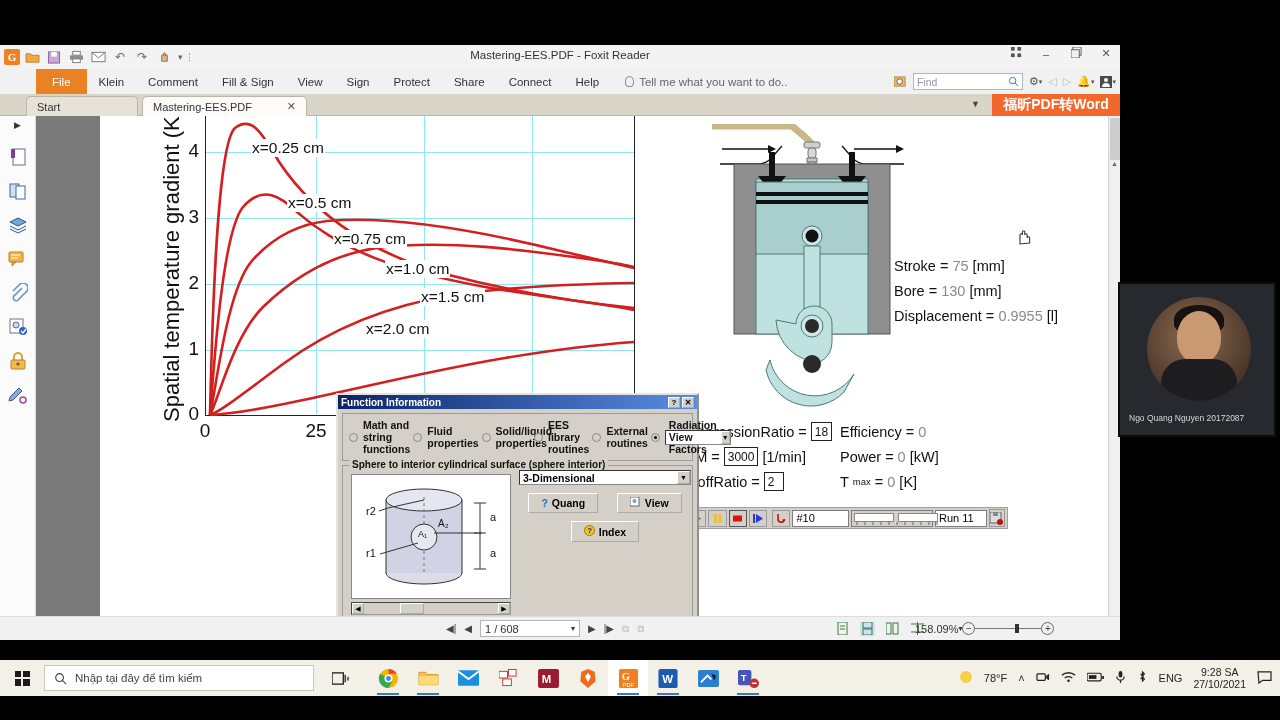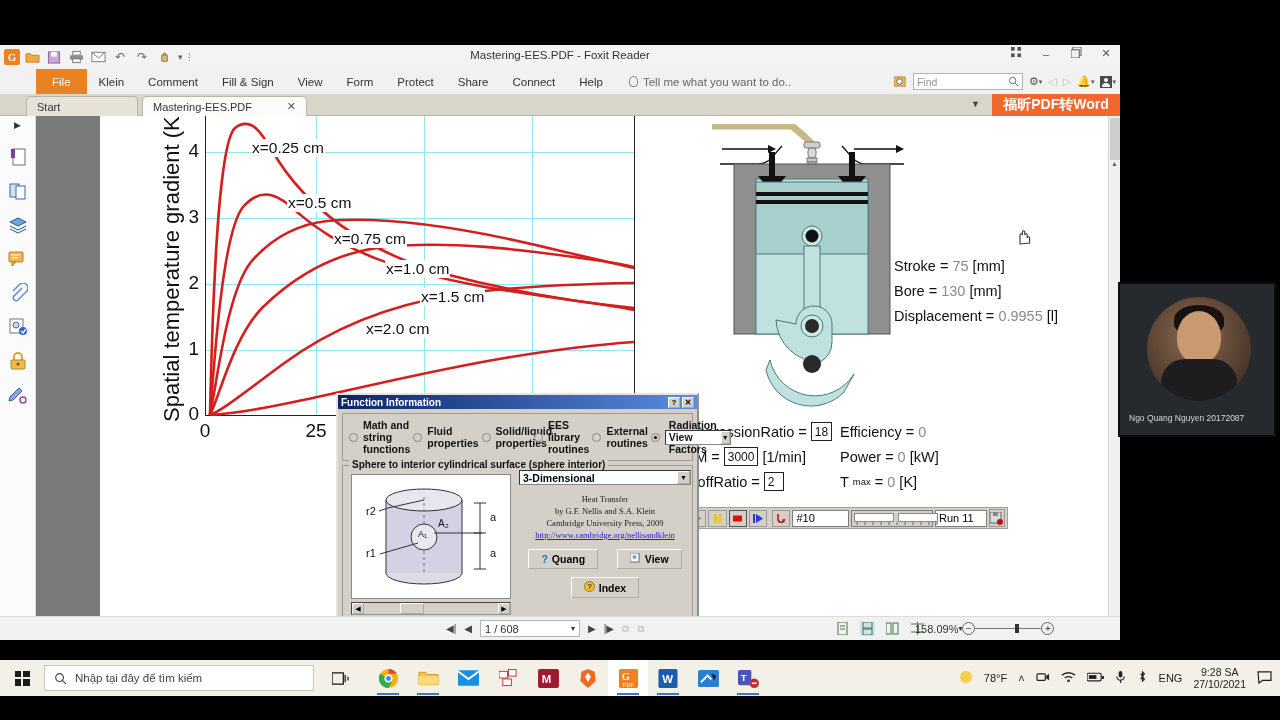--- a/index.html
+++ b/index.html
@@ -283,21 +283,21 @@
       </div>
       <div class="wbtn">✕</div>
     </div>
 
     <div class="ribbon">
       <div class="rtab file">File</div>
       <div class="rtab">Klein</div>
       <div class="rtab">Comment</div>
       <div class="rtab">Fill &amp; Sign</div>
       <div class="rtab">View</div>
-      <div class="rtab">Form</div>
+      <div class="rtab">Sign</div>
       <div class="rtab">Protect</div>
       <div class="rtab">Share</div>
       <div class="rtab">Connect</div>
       <div class="rtab">Help</div>
       <div class="tellme">
         <span class="bulb"></span>
         <span>Tell me what you want to do..</span>
       </div>
     </div>
 
@@ -678,26 +678,20 @@
             <div class="scroll">
               <span class="sb">◀</span>
               <span class="thumb"></span>
               <span class="sb" style="margin-left:auto">▶</span>
             </div>
 
             <div class="rpane">
               <div class="combo">
                 <span>3-Dimensional</span>
                 <span class="ar">▼</span>
-              </div>
-              <div class="citation">
-                <div>Heat Transfer</div>
-                <div>by G.F. Nellis and S.A. Klein</div>
-                <div>Cambridge University Press, 2009</div>
-                <div><a href="#">http://www.cambridge.org/nellisandklein</a></div>
               </div>
               <div class="dbtns">
                 <span class="dbtn">
                     <span style="color:#0a7ab8">?</span>
                     <span>Quang</span>
                   </span>
                 <span class="dbtn">
                     <span><svg width="11" height="10" viewBox="0 0 11 10">
                         <rect x="0" y="0" width="9" height="9" fill="#fff" stroke="#666"></rect>
                         <circle cx="4.5" cy="4" r="2" fill="#6aa8d8"></circle>

